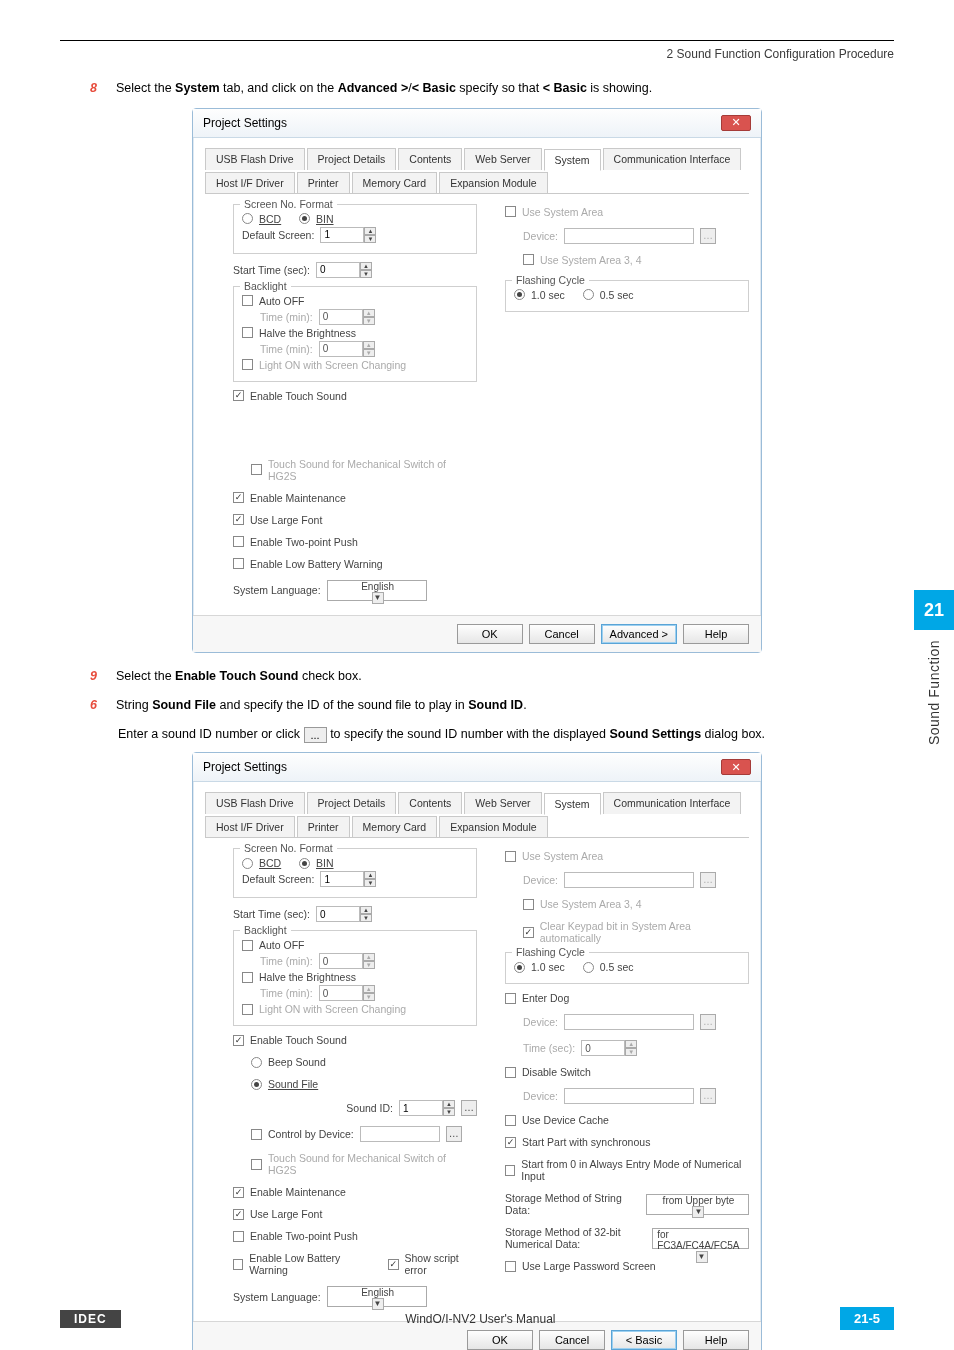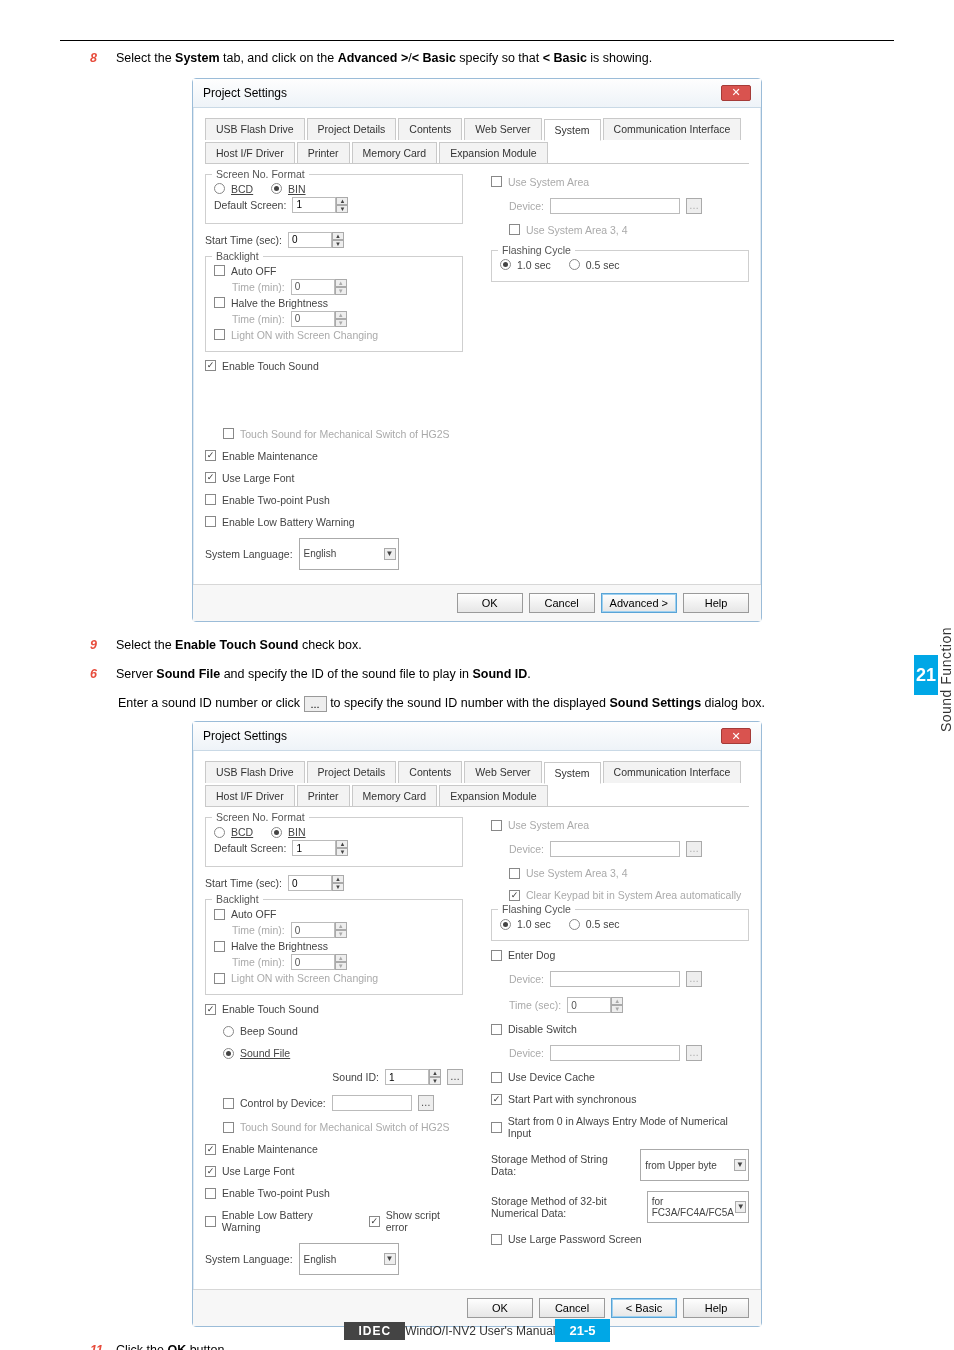--- a/index.html
+++ b/index.html
@@ -14,59 +14,60 @@
   .btn-icon { display: inline-block; padding: 0 6px; height: 16px; line-height: 14px; border: 1px solid #999; background: #eee; font-size: 11px; vertical-align: middle; }
 
   
   .dlg { width: 570px; margin: 8px auto 14px auto; border: 1px solid #9bbcd8; border-radius: 4px; background: #fff; box-shadow: 0 0 0 1px #dfe9f2 inset; }
   .dlg-title { background: linear-gradient(#fefefe,#eef3f8); border-bottom: 1px solid #c9d9e6; padding: 6px 10px; font-size: 12px; display: flex; justify-content: space-between; align-items: center; }
   .dlg-close { width: 30px; height: 16px; background: #d9534f; border: 1px solid #a53b38; border-radius: 2px; display: inline-flex; align-items: center; justify-content: center; color: #fff; font-size: 11px; }
   .dlg-body { padding: 8px 12px 12px 12px; font-size: 10.5px; color: #333; }
   .tabs { display: flex; flex-wrap: wrap; gap: 0; border-bottom: 1px solid #c9c9c9; margin-bottom: 10px; }
   .tab { padding: 4px 10px; border: 1px solid #c9c9c9; border-bottom: none; background: #f3f3f3; font-size: 10.5px; margin-right: 2px; margin-top: 2px; }
   .tab.active { background: #fff; font-weight: normal; border-bottom: 1px solid #fff; position: relative; top: 1px; }
-  .cols { display: flex; gap: 28px; }
+  .cols { display: flex; gap: 28px; margin-left: 28px; }
   .col { flex: 1; display: flex; flex-direction: column; gap: 6px; }
   .grp { border: 1px solid #cfcfcf; padding: 6px 8px 8px 8px; position: relative; }
   .grp > .ttl { position: absolute; top: -7px; left: 6px; background: #fff; padding: 0 4px; font-size: 10.5px; color: #555; }
   .row { display: flex; align-items: center; gap: 6px; margin: 2px 0; color: #444; }
   .row.dis { color: #aaa; }
   .chk, .rdo { width: 11px; height: 11px; border: 1px solid #888; display: inline-block; background: #fff; }
   .rdo { border-radius: 50%; }
   .rdo.sel::after { content:""; display:block; width:5px; height:5px; background:#444; border-radius:50%; margin:2px; }
   .chk.sel::after { content:"✓"; font-size:9px; line-height:9px; display:block; text-align:center; color:#333; }
   .inp { border: 1px solid #bbb; background: #fff; height: 16px; width: 44px; padding: 0 3px; font-size: 10px; }
   .inp.wide { width: 130px; }
   .spin { display:inline-flex; }
   .spin .btns { display:flex; flex-direction:column; }
   .spin .b { width:12px; height:8px; border:1px solid #aaa; background:#eee; font-size:6px; line-height:6px; text-align:center; }
-  .combo { border:1px solid #aaa; height:32px; width:100px; display:inline-flex; align-items:center; justify-content:space-between; padding:0 2px 0 4px; font-size:10px; background:#fff; }
+  .combo { border:1px solid #aaa; height:21px; width:100px; display:inline-flex; align-items:center; justify-content:space-between; padding:0 2px 0 4px; font-size:10px; background:#fff;flex-direction:column; }
   .combo .ar { width:12px; height:12px; border:1px solid #aaa; background:#eee; font-size:8px; text-align:center; line-height:10px; }
   .dotbtn { width:16px; height:16px; border:1px solid #aaa; background:#eee; font-size:10px; text-align:center; line-height:14px; display:inline-block; }
   .dlg-foot { display:flex; justify-content:flex-end; gap:6px; padding:8px 12px; border-top:1px solid #d7d7d7; background:#f7f7f7; }
   .dlg-btn { min-width:66px; height:20px; border:1px solid #9a9a9a; background:linear-gradient(#fefefe,#e6e6e6); font-size:11px; padding:0 8px; display:inline-flex; align-items:center; justify-content:center; }
   .dlg-btn.hl { border:1px solid #5aa4d6; box-shadow:0 0 0 1px #9dd0f0 inset; }
 
   
-  .side-tab { position: absolute; right: 0; top: 590px; width: 40px; height: 170px; display: flex; flex-direction: row; align-items: center; }
+  .side-tab { position: absolute; right: 0; top: 590px; width: 40px; height: 170px; display: flex; flex-direction: column; align-items: center; }
   .side-num { width: 40px; height: 40px; background: #00a7e6; color: #fff; font-size: 18px; font-weight: bold; display:flex; align-items:center; justify-content:center; }
   .side-txt { writing-mode: vertical-rl; transform: rotate(180deg); font-size: 14px; color: #333; margin-top: 10px; letter-spacing: 0.5px; }
 
   
-  .footer { position:absolute; bottom:8px; left:60px; right:60px; display:flex; justify-content:center; align-items:center; font-size:12px; color:#333; }
+  .footer { position:absolute; bottom:20px; left:60px; right:60px; display:flex; justify-content:space-between; align-items:center; font-size:12px; color:#333; }
   .footer .logo { background:#444; color:#fff; padding:2px 14px; font-weight:bold; font-size:12px; letter-spacing:1px; }
   .footer .pnum { background:#00a7e6; color:#fff; padding:4px 14px; font-weight:bold; font-size:13px; }
 
   .u { text-decoration: underline; }
 </style>
 </head>
 <body>
 <div class="page">
 
 <div class="top-rule"></div>
+<div class="breadcrumb">2 Sound Function Configuration Procedure</div>
 
 <div class="step">
   <span class="num">8</span>
   <span>
     <span>Select the </span><span class="bold">System</span><span> tab, and click on the </span><span class="bold">Advanced &gt;</span><span>/</span><span class="bold">&lt; Basic</span><span> specify so that </span><span class="bold">&lt; Basic</span><span> is showing.</span>
   </span>
 </div>
 
 <div class="dlg">
   <div class="dlg-title">
@@ -225,21 +226,21 @@
   </div>
 </div>
 
 <div class="step">
   <span class="num">9</span>
   <span><span>Select the </span><span class="bold">Enable Touch Sound</span><span> check box.</span></span>
 </div>
 
 <div class="step">
   <span class="num">6</span>
-  <span><span>Server </span><span class="bold">Sound File</span><span> and specify the ID of the sound file to play in </span><span class="bold">Sound ID</span><span>.</span></span>
+  <span><span>String </span><span class="bold">Sound File</span><span> and specify the ID of the sound file to play in </span><span class="bold">Sound ID</span><span>.</span></span>
 </div>
 <div class="sub">
   <span>Enter a sound ID number or click </span><span class="btn-icon">...</span><span> to specify the sound ID number with the displayed </span><span class="bold">Sound Settings</span><span> dialog box.</span>
 </div>
 
 <div class="dlg">
   <div class="dlg-title">
     <span>Project Settings</span>
     <span class="dlg-close">✕</span>
   </div>

